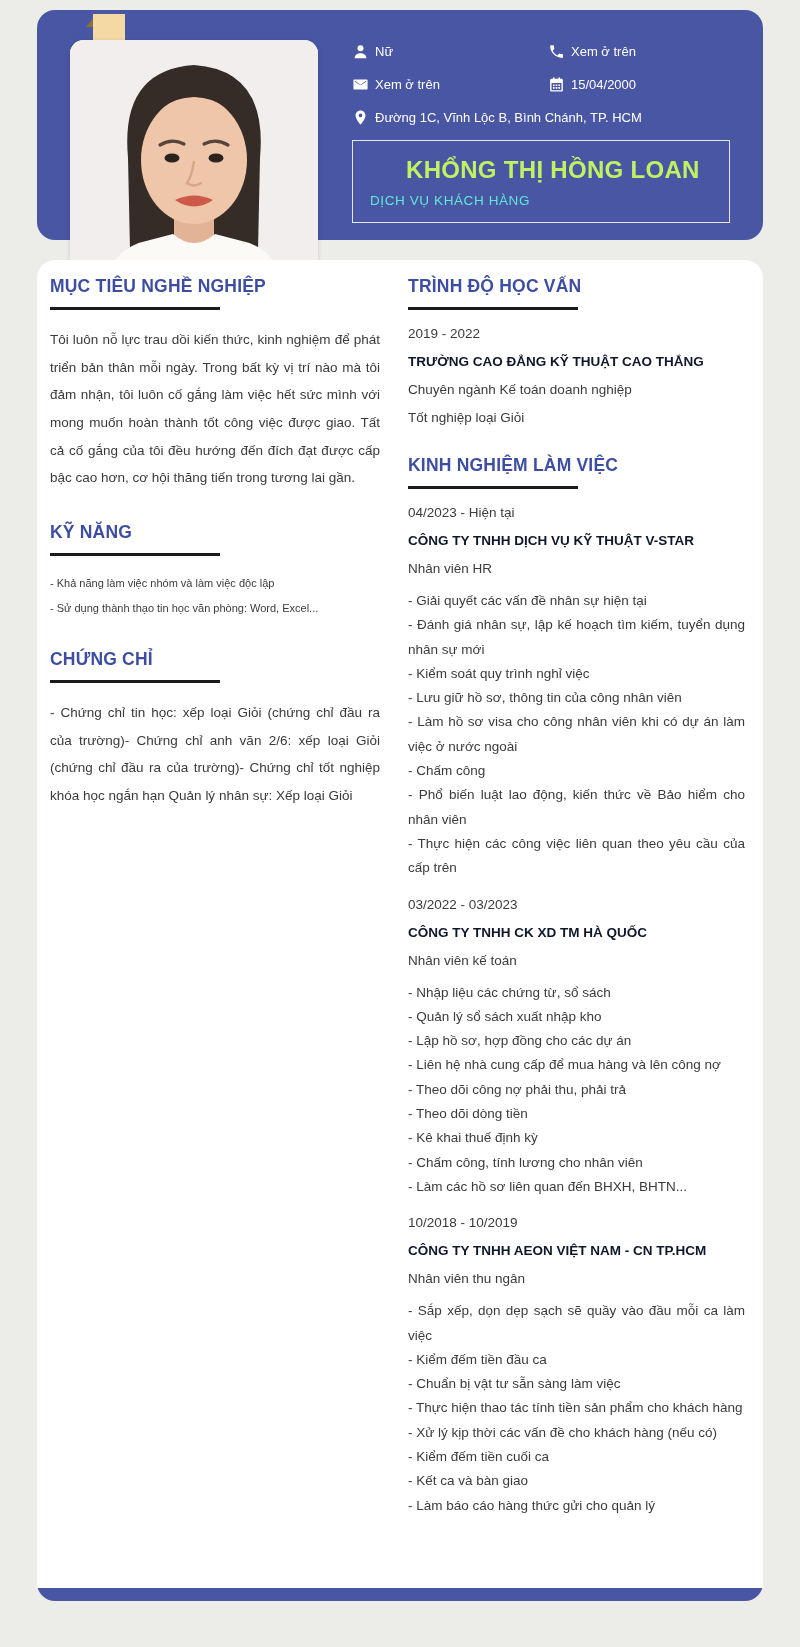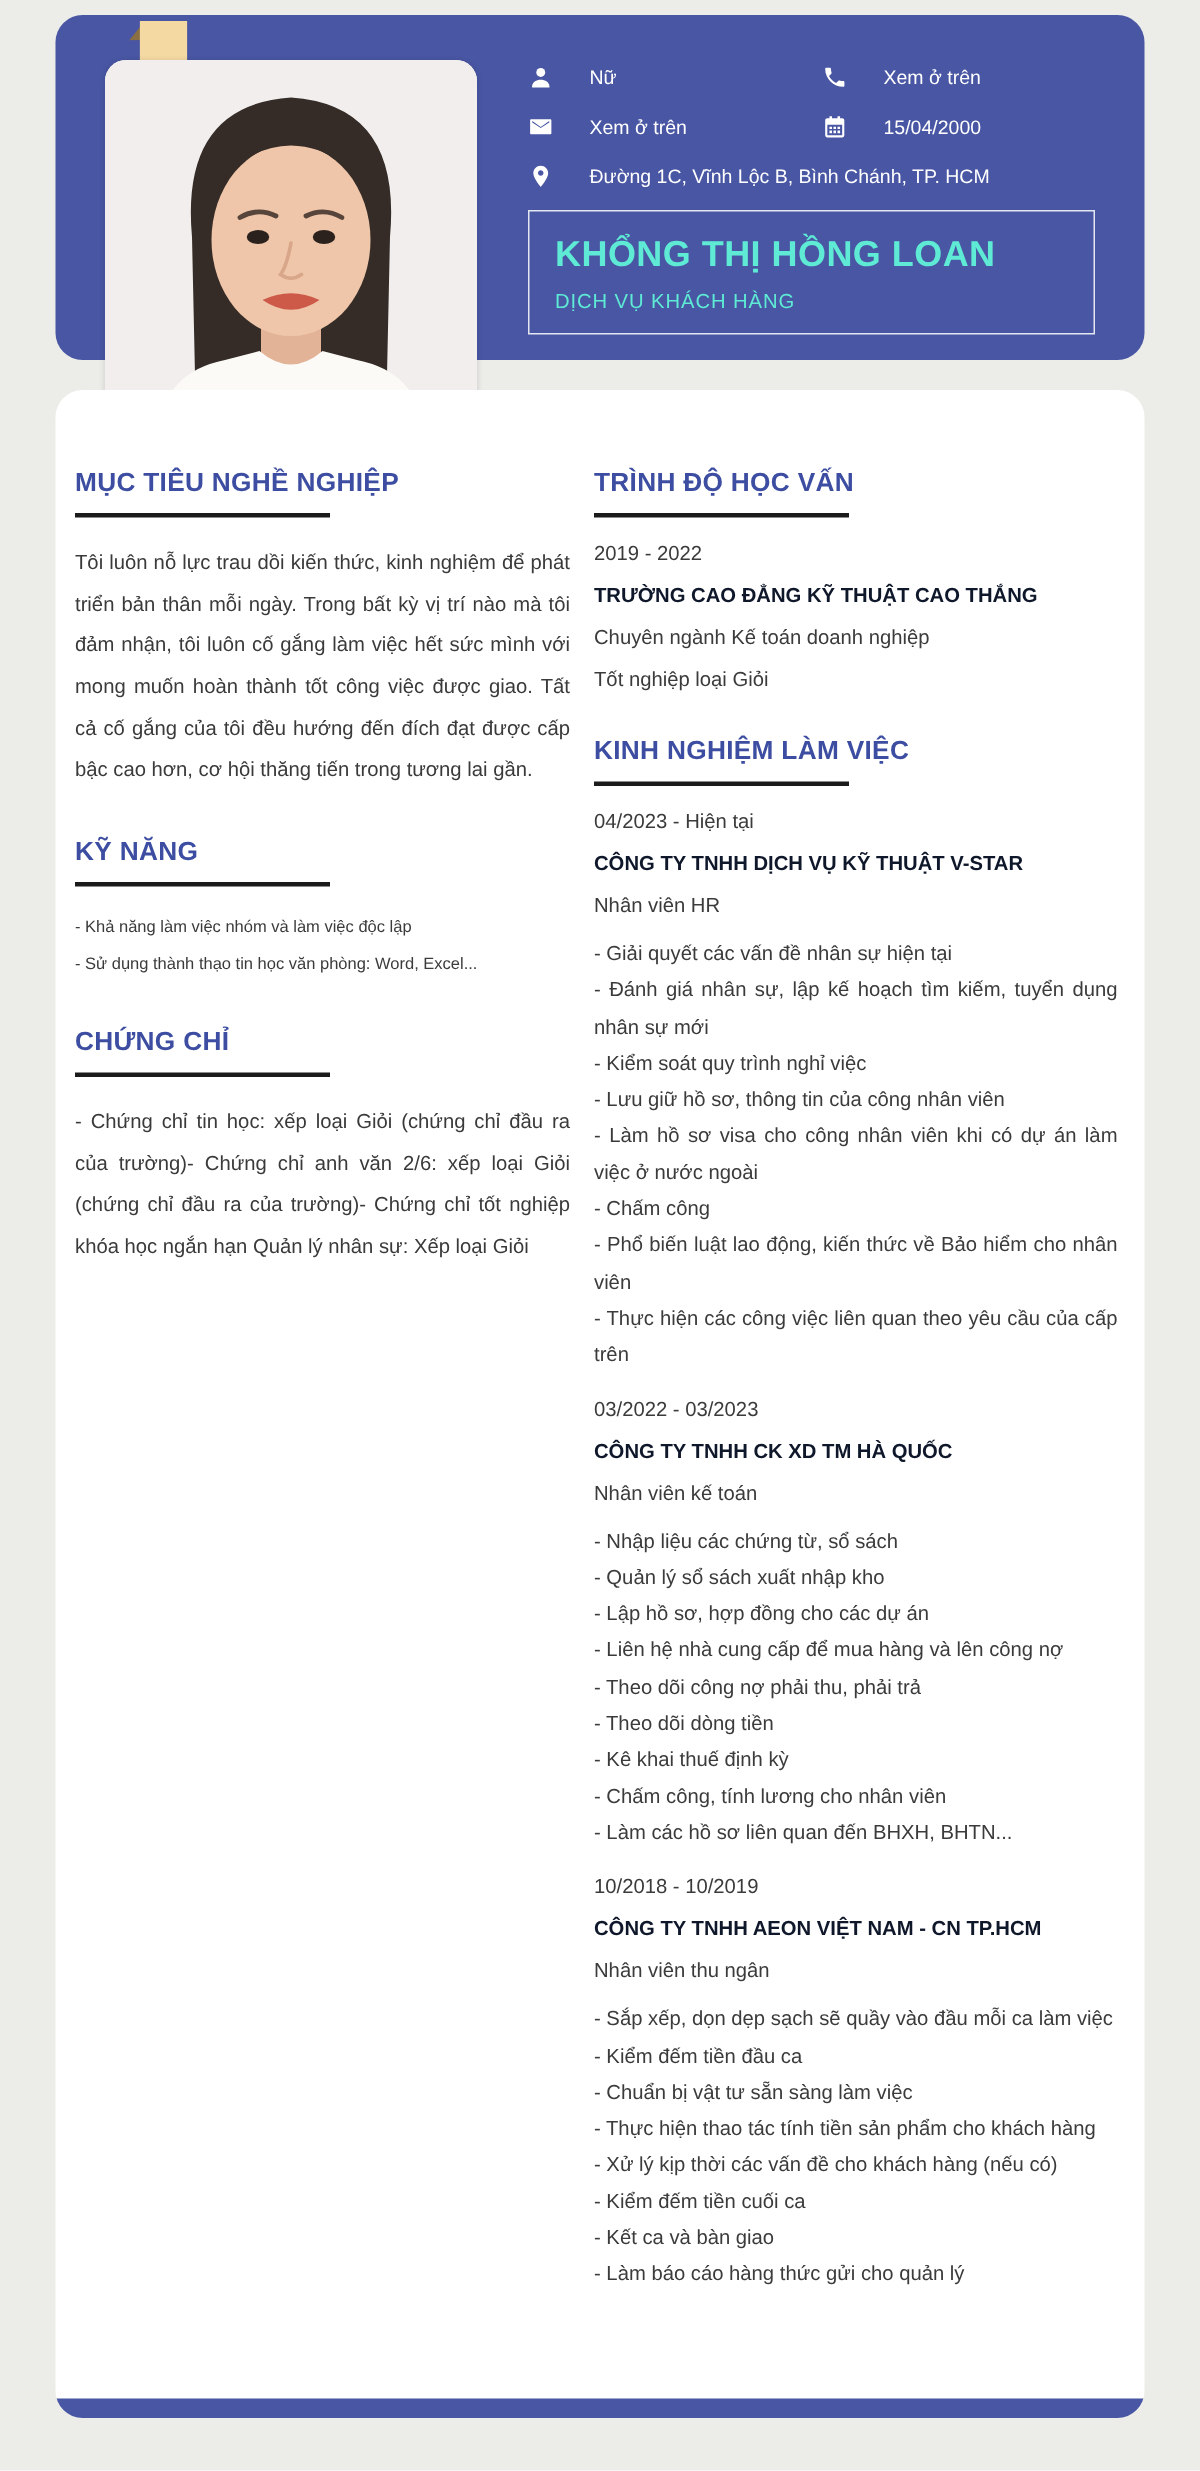--- a/index.html
+++ b/index.html
@@ -38,40 +38,40 @@
     box-shadow:0 1px 4px rgba(0,0,0,.15);
   }
   .photo svg{display:block;width:100%;height:100%;}
   .header-content{
     position:absolute;left:315px;top:32px;right:33px;color:#fff;
   }
   .contact-grid{
     display:grid;grid-template-columns:196px 1fr;row-gap:15px;column-gap:0;
     font-size:13px;
   }
-  .contact-item{display:flex;align-items:center;gap:24px;min-height:18px;}
+  .contact-item{display:flex;align-items:center;gap:6px;min-height:18px;}
   .contact-item.span2{grid-column:1 / -1;}
   .cicon{width:17px;height:17px;flex:0 0 17px;display:inline-flex;}
   .cicon svg{width:100%;height:100%;fill:#fff;}
   .name-box{
     margin-top:14px;border:1px solid rgba(255,255,255,.85);
     padding:15px 17px 14px;
   }
-  .name{font-size:24px;font-weight:bold;letter-spacing:.3px;color:#5eead4;}
+  .name{font-size:24px;font-weight:bold;letter-spacing:.3px;color:#bef264;margin-left:36px;}
   .job-title{margin-top:9px;font-size:13.5px;letter-spacing:.6px;color:#5eead4;}
 
   
   .card{
     position:absolute;left:37px;top:260px;width:726px;
     min-height:1330px;background:#fff;border-radius:18px;
     overflow:hidden;display:flex;flex-direction:column;
   }
   .columns{
     flex:1;display:grid;grid-template-columns:330px 1fr;
-    column-gap:16px;padding:51px 18px 40px 13px;
+    column-gap:28px;padding:16px 18px 40px 13px;
   }
   h2.sec-title{
     color:var(--heading);font-size:17.5px;font-weight:bold;
     letter-spacing:.2px;margin-bottom:0;
   }
   .sec-underline{width:170px;height:3px;background:#1b1b1b;margin:10px 0 16px;}
   section.block{margin-bottom:30px;}
   .para{font-size:13.5px;line-height:2.05;text-align:justify;color:#3a3a3a;}
   ul.plain{list-style:none;}
   ul.plain li{font-size:11px;line-height:2.05;text-align:justify;}

